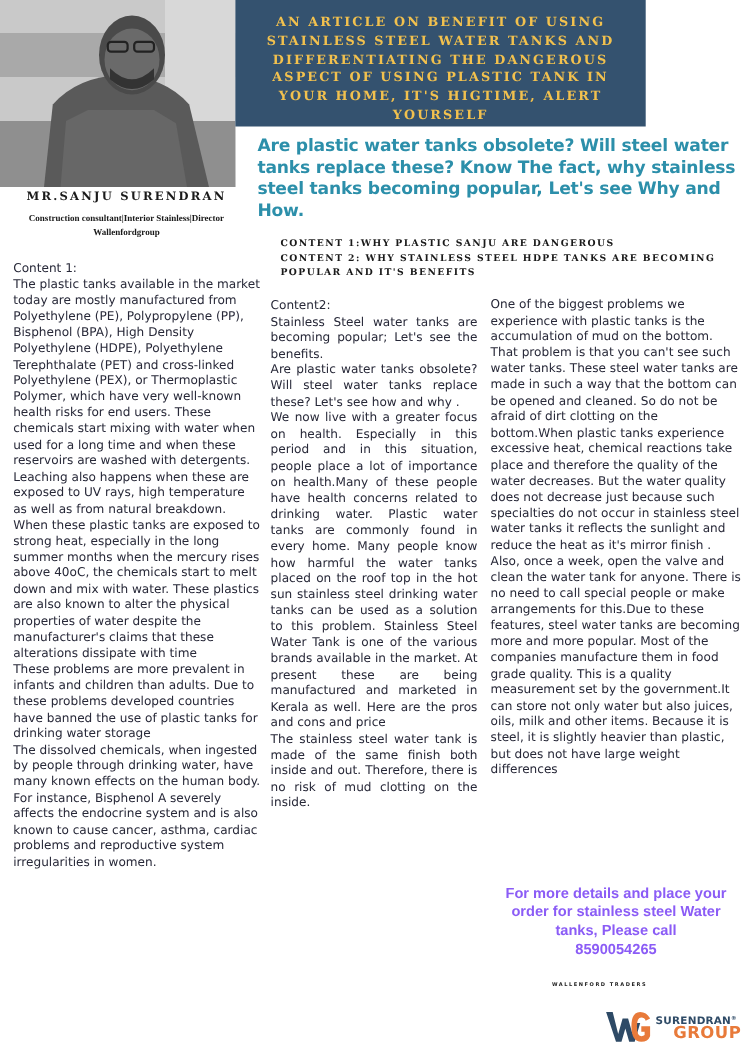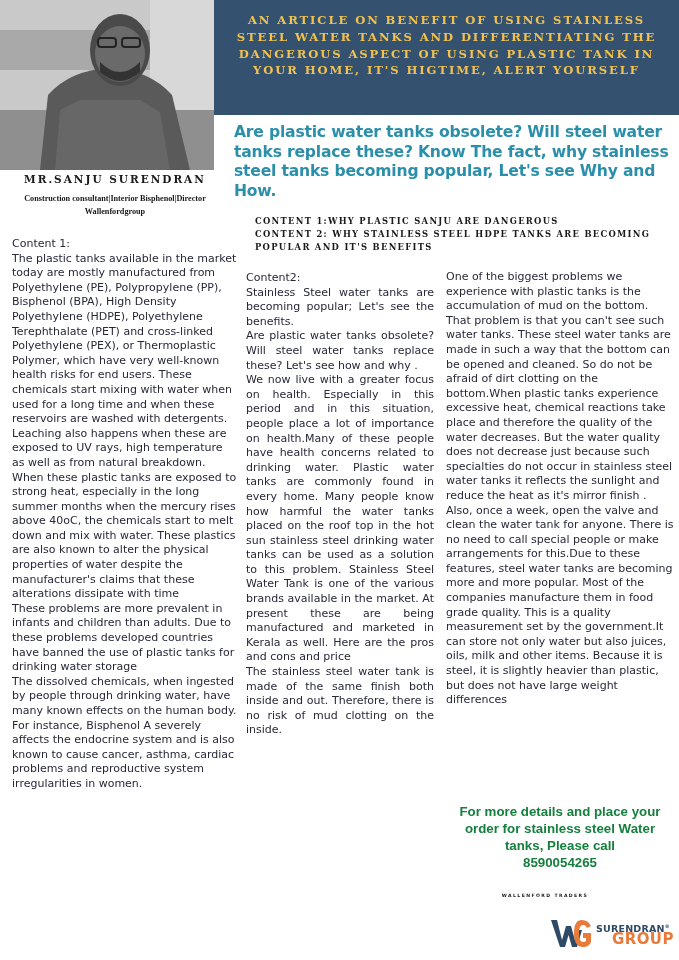--- a/index.html
+++ b/index.html
@@ -18,21 +18,21 @@
     font-family: "DejaVu Serif", serif; font-weight: bold; font-size: 10.5px;
     letter-spacing: 2px; color: #1a1a1a;
   }
   .author-role {
     position: absolute; left: 0; top: 192px; width: 230px; text-align: center;
     font-family: "Liberation Serif", serif; font-weight: bold; font-size: 8.2px;
     line-height: 13px; color: #1a1a1a;
   }
 
   .banner {
-    position: absolute; left: 214px; top: 0; width: 465px; height: 115px;
+    position: absolute; left: 214px; top: 0; width: 373px; height: 115px;
     background: #34526f;
     padding: 12px 10px 0 10px;
     text-align: center;
   }
   .banner-title {
     font-family: "DejaVu Serif", serif; font-weight: bold;
     font-size: 11.6px; line-height: 16.8px; letter-spacing: 1.9px;
     color: #f2c14e;
   }
 
@@ -54,21 +54,21 @@
     font-size: 11px; line-height: 14.6px; color: #272838;
   }
   .col1 { position: absolute; left: 12px; top: 237px; width: 225px; }
   .col2 { position: absolute; left: 246px; top: 271px; width: 188px; text-align: justify; }
   .col3 { position: absolute; left: 446px; top: 270px; width: 228px; }
   .col1 p, .col2 p, .col3 p { margin: 0; }
 
   .cta {
     position: absolute; left: 445px; top: 803px; width: 230px; text-align: center;
     font-family: "Liberation Sans", sans-serif; font-weight: bold;
-    font-size: 13.3px; line-height: 17px; color: #15803d;
+    font-size: 13.3px; line-height: 17px; color: #8b5cf6;
   }
   .traders {
     position: absolute; left: 470px; top: 893px; width: 150px; text-align: center;
     font-family: "DejaVu Sans", sans-serif; font-weight: bold;
     font-size: 4.6px; letter-spacing: 1.4px; color: #222;
   }
   .logo {
     position: absolute; left: 550px; top: 912px; width: 128px; height: 42px;
     display: flex; align-items: center;
   }
@@ -91,21 +91,21 @@
     <path d="M55 170 L60 110 L80 100 L140 100 L160 112 L170 170 Z" fill="#6c6c6c" opacity="0.7"></path>
     <ellipse cx="120" cy="50" rx="30" ry="36" fill="#4a4a4a"></ellipse>
     <ellipse cx="120" cy="54" rx="25" ry="28" fill="#6a6a6a"></ellipse>
     <rect x="98" y="38" width="18" height="9" rx="3" fill="none" stroke="#222" stroke-width="2"></rect>
     <rect x="122" y="38" width="18" height="9" rx="3" fill="none" stroke="#222" stroke-width="2"></rect>
     <path d="M100 62 Q120 82 140 62 L140 72 Q120 90 100 72 Z" fill="#333"></path>
   </svg>
 </div>
 <div class="author-name">MR.SANJU SURENDRAN</div>
 <div class="author-role">
-  <div>Construction consultant|Interior Bisphenol|Director</div>
+  <div>Construction consultant|Interior Stainless|Director</div>
   <div>Wallenfordgroup</div>
 </div>
 
 <div class="banner">
   <div class="banner-title">AN ARTICLE ON BENEFIT OF USING STAINLESS STEEL WATER TANKS AND DIFFERENTIATING THE DANGEROUS ASPECT OF USING PLASTIC TANK IN YOUR HOME, IT'S HIGTIME, ALERT YOURSELF</div>
 </div>
 
 <div class="subtitle">Are plastic water tanks obsolete? Will steel water tanks replace these? Know The fact, why stainless steel tanks becoming popular, Let's see Why and How.</div>
 
 <div class="contents-list">

